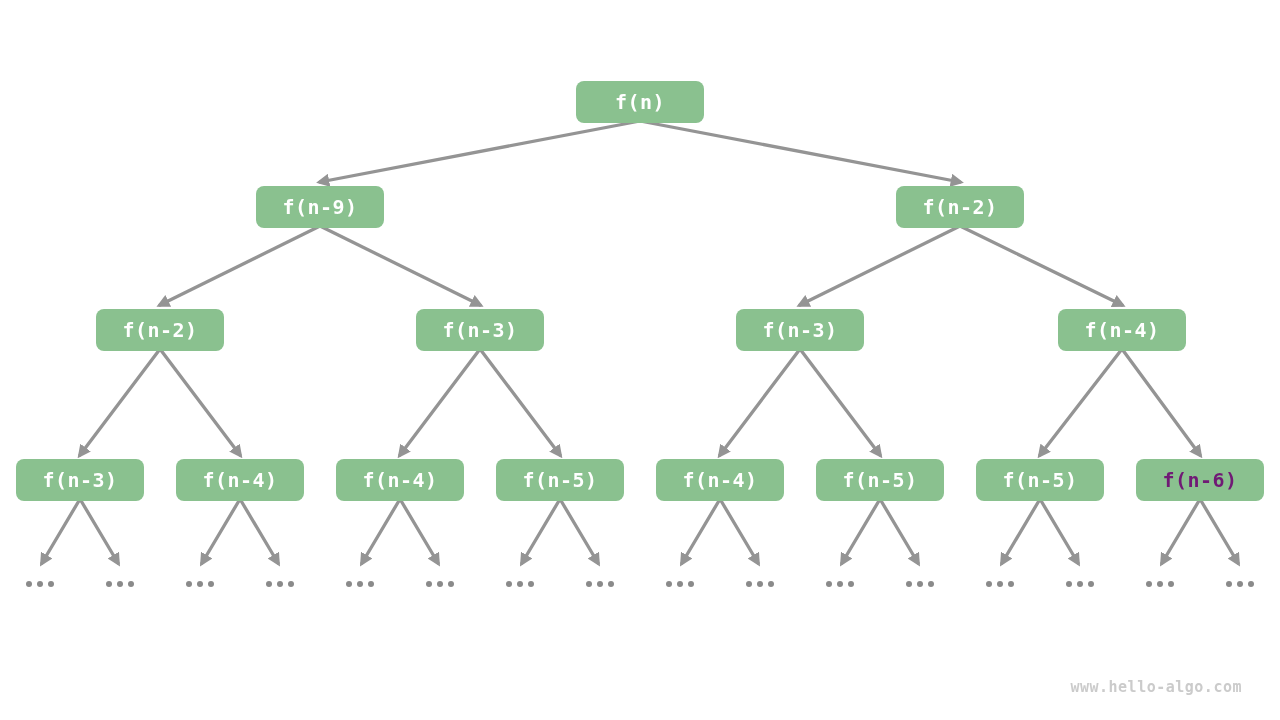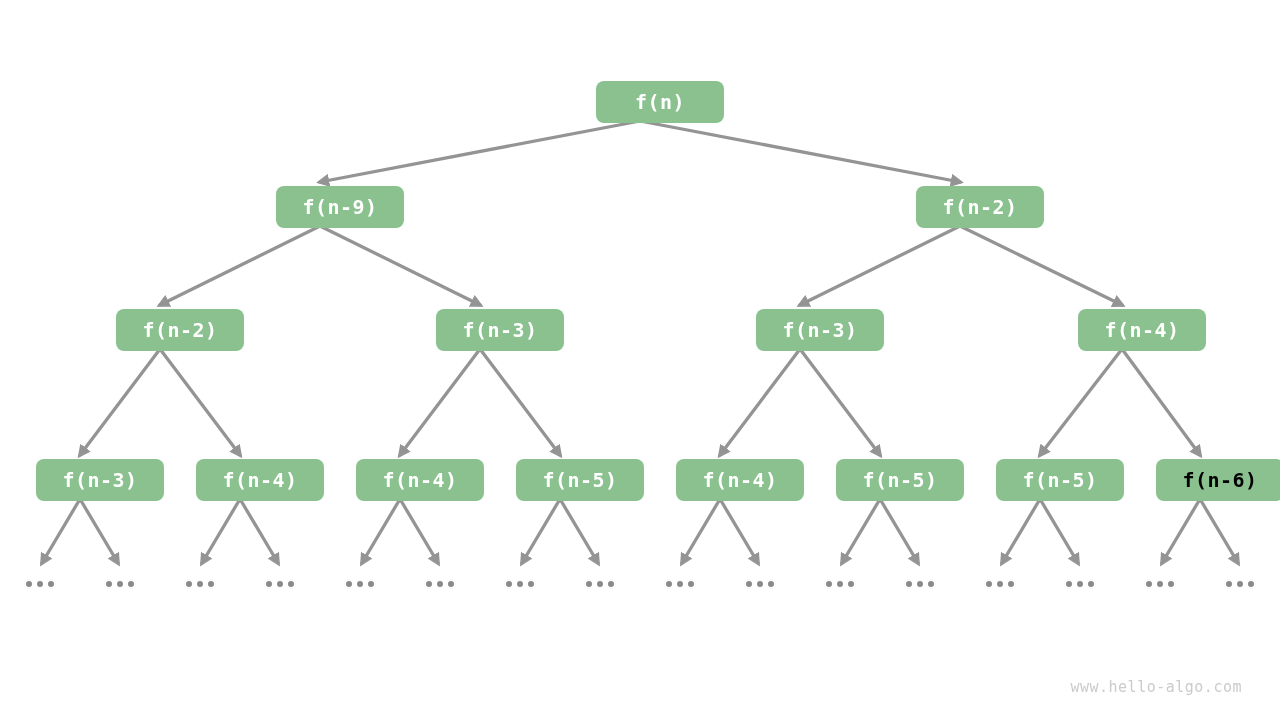--- a/index.html
+++ b/index.html
@@ -13,21 +13,20 @@
   #edge-layer { position: absolute; left: 0; top: 0; width: 1280px; height: 720px; }
   .node {
     position: absolute;
     display: flex; align-items: center; justify-content: center;
     border-radius: 8px;
     font-weight: bold;
     font-size: 20px;
     letter-spacing: 0.5px;
     box-sizing: border-box;
     user-select: none;
-    margin-left: 20px;
   }
   .ellipsis {
     position: absolute;
     display: flex; align-items: center; gap: 5px;
     transform: translate(-50%, -50%);
   }
   .dot { width: 6px; height: 6px; border-radius: 50%; }
   .watermark {
     position: absolute;
     right: 38px; bottom: 24px;
@@ -84,21 +83,21 @@
       <div class="node" style="left: 416px; top: 309px; width: 128px; height: 42px; border-radius: 8px; background: rgb(138, 193, 143); color: rgb(255, 255, 255);">f(n-3)</div>
       <div class="node" style="left: 736px; top: 309px; width: 128px; height: 42px; border-radius: 8px; background: rgb(138, 193, 143); color: rgb(255, 255, 255);">f(n-3)</div>
       <div class="node" style="left: 1058px; top: 309px; width: 128px; height: 42px; border-radius: 8px; background: rgb(138, 193, 143); color: rgb(255, 255, 255);">f(n-4)</div>
       <div class="node" style="left: 16px; top: 459px; width: 128px; height: 42px; border-radius: 8px; background: rgb(138, 193, 143); color: rgb(255, 255, 255);">f(n-3)</div>
       <div class="node" style="left: 176px; top: 459px; width: 128px; height: 42px; border-radius: 8px; background: rgb(138, 193, 143); color: rgb(255, 255, 255);">f(n-4)</div>
       <div class="node" style="left: 336px; top: 459px; width: 128px; height: 42px; border-radius: 8px; background: rgb(138, 193, 143); color: rgb(255, 255, 255);">f(n-4)</div>
       <div class="node" style="left: 496px; top: 459px; width: 128px; height: 42px; border-radius: 8px; background: rgb(138, 193, 143); color: rgb(255, 255, 255);">f(n-5)</div>
       <div class="node" style="left: 656px; top: 459px; width: 128px; height: 42px; border-radius: 8px; background: rgb(138, 193, 143); color: rgb(255, 255, 255);">f(n-4)</div>
       <div class="node" style="left: 816px; top: 459px; width: 128px; height: 42px; border-radius: 8px; background: rgb(138, 193, 143); color: rgb(255, 255, 255);">f(n-5)</div>
       <div class="node" style="left: 976px; top: 459px; width: 128px; height: 42px; border-radius: 8px; background: rgb(138, 193, 143); color: rgb(255, 255, 255);">f(n-5)</div>
-      <div class="node" style="left: 1136px; top: 459px; width: 128px; height: 42px; border-radius: 8px; background: rgb(138, 193, 143); color: #000000;">f(n-6)</div>
+      <div class="node" style="left: 1136px; top: 459px; width: 128px; height: 42px; border-radius: 8px; background: rgb(138, 193, 143); color: #701a75;">f(n-6)</div>
     </div>
   <div id="ellipsis-layer">
       <div class="ellipsis" style="left: 40px; top: 584px;">
         <span class="dot" style="background: rgb(138, 138, 138);"></span>
         <span class="dot" style="background: rgb(138, 138, 138);"></span>
         <span class="dot" style="background: rgb(138, 138, 138);"></span>
       </div>
       <div class="ellipsis" style="left: 120px; top: 584px;">
         <span class="dot" style="background: rgb(138, 138, 138);"></span>
         <span class="dot" style="background: rgb(138, 138, 138);"></span>
@@ -168,14 +167,14 @@
         <span class="dot" style="background: rgb(138, 138, 138);"></span>
         <span class="dot" style="background: rgb(138, 138, 138);"></span>
         <span class="dot" style="background: rgb(138, 138, 138);"></span>
       </div>
       <div class="ellipsis" style="left: 1240px; top: 584px;">
         <span class="dot" style="background: rgb(138, 138, 138);"></span>
         <span class="dot" style="background: rgb(138, 138, 138);"></span>
         <span class="dot" style="background: rgb(138, 138, 138);"></span>
       </div>
     </div>
-  <div class="watermark" style="color: rgb(203, 203, 203);">www.hello-algo.com</div>
+  <div class="watermark" style="color: rgb(203, 203, 203); font-weight: bold;">www.hello-algo.com</div>
 </div>
 
 </body></html>

